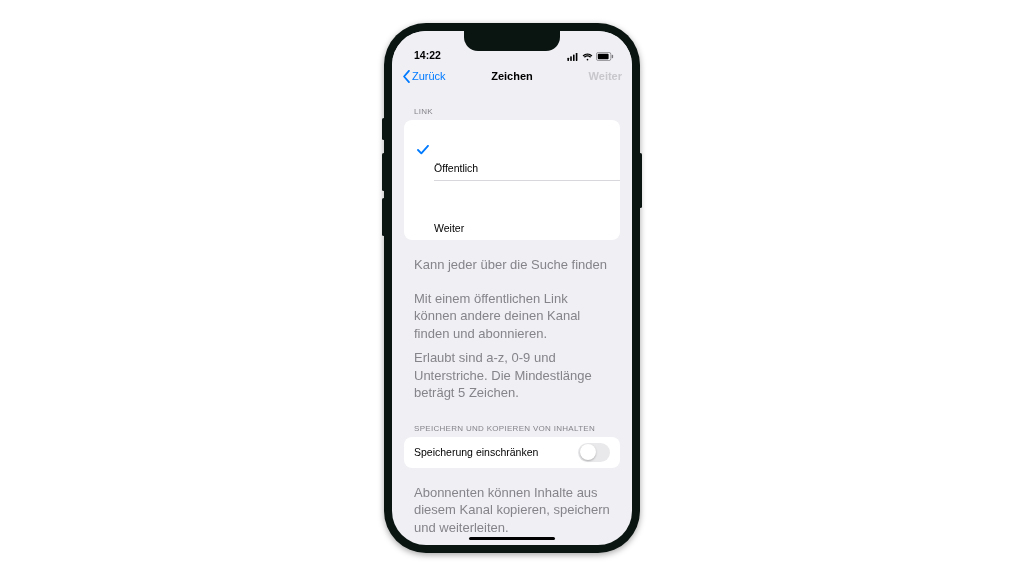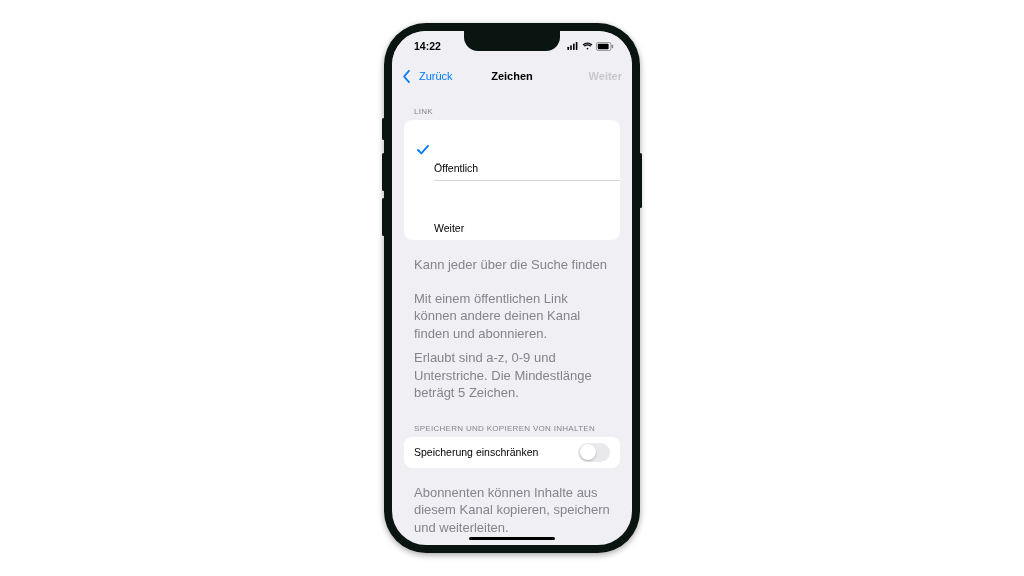--- a/index.html
+++ b/index.html
@@ -43,39 +43,39 @@
       height: 20px;
       background: #0a1410;
       border-bottom-left-radius: 14px;
       border-bottom-right-radius: 14px;
       z-index: 10;
     }
     .status-bar {
       height: 30px;
       display: flex;
       justify-content: space-between;
-      align-items: center;
+      align-items: flex-end;
       padding: 0 18px 0 22px;
       font-size: 10.5px;
       font-weight: 600;
       color: #000;
       background: #efeff4;
       position: relative;
     }
     .status-right { display: flex; align-items: center; gap: 3px; }
     .nav-bar {
       height: 30px;
       display: flex;
       align-items: center;
       justify-content: space-between;
       padding: 0 10px;
       background: #efeff4;
       position: relative;
     }
-    .nav-back { display: flex; align-items: center; color: #007aff; font-size: 11px; gap: 8px; cursor: pointer; }
+    .nav-back { display: flex; align-items: center; color: #007aff; font-size: 11px; gap: 1px; cursor: pointer; }
     .nav-title { position: absolute; left: 50%; transform: translateX(-50%); font-size: 11px; font-weight: 600; color: #000; }
     .nav-next { color: #c8c8cc; font-size: 11px; font-weight: bold; }
     .content { padding: 0 12px; }
     .section-header {
       font-size: 8px;
       color: #84848a;
       text-transform: uppercase;
       padding: 16px 10px 4px 10px;
       letter-spacing: 0.3px;
     }

